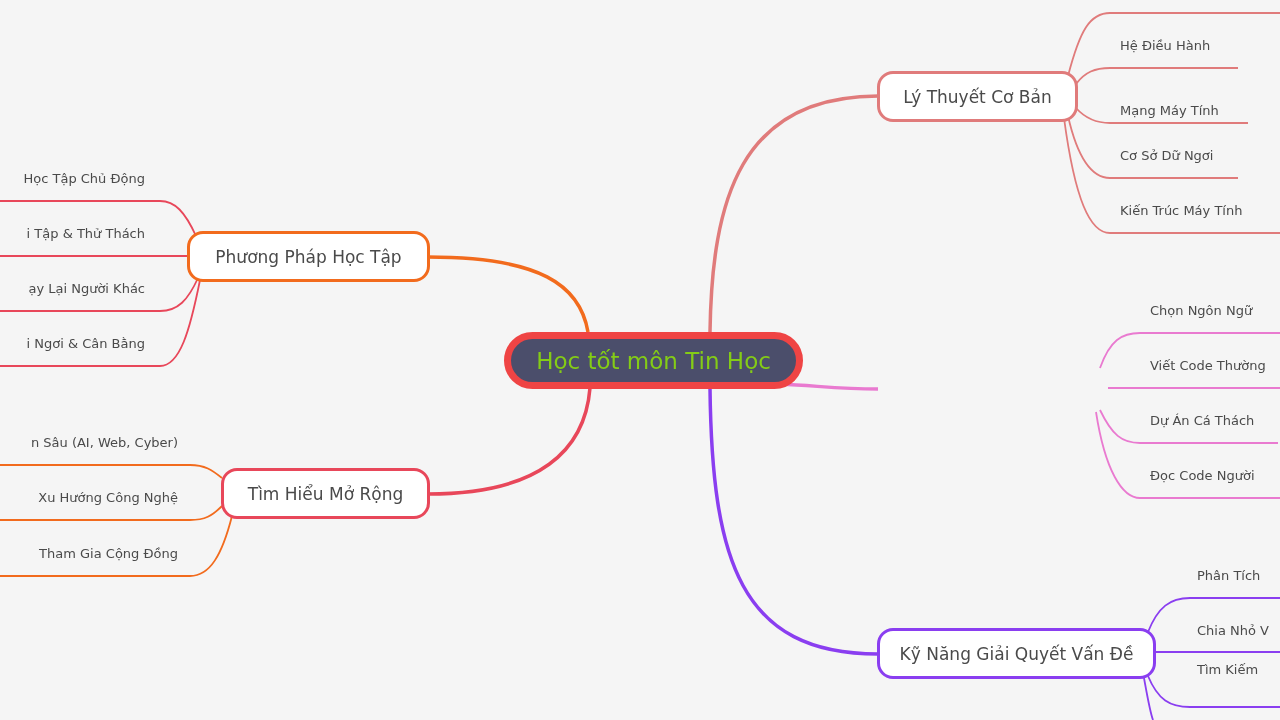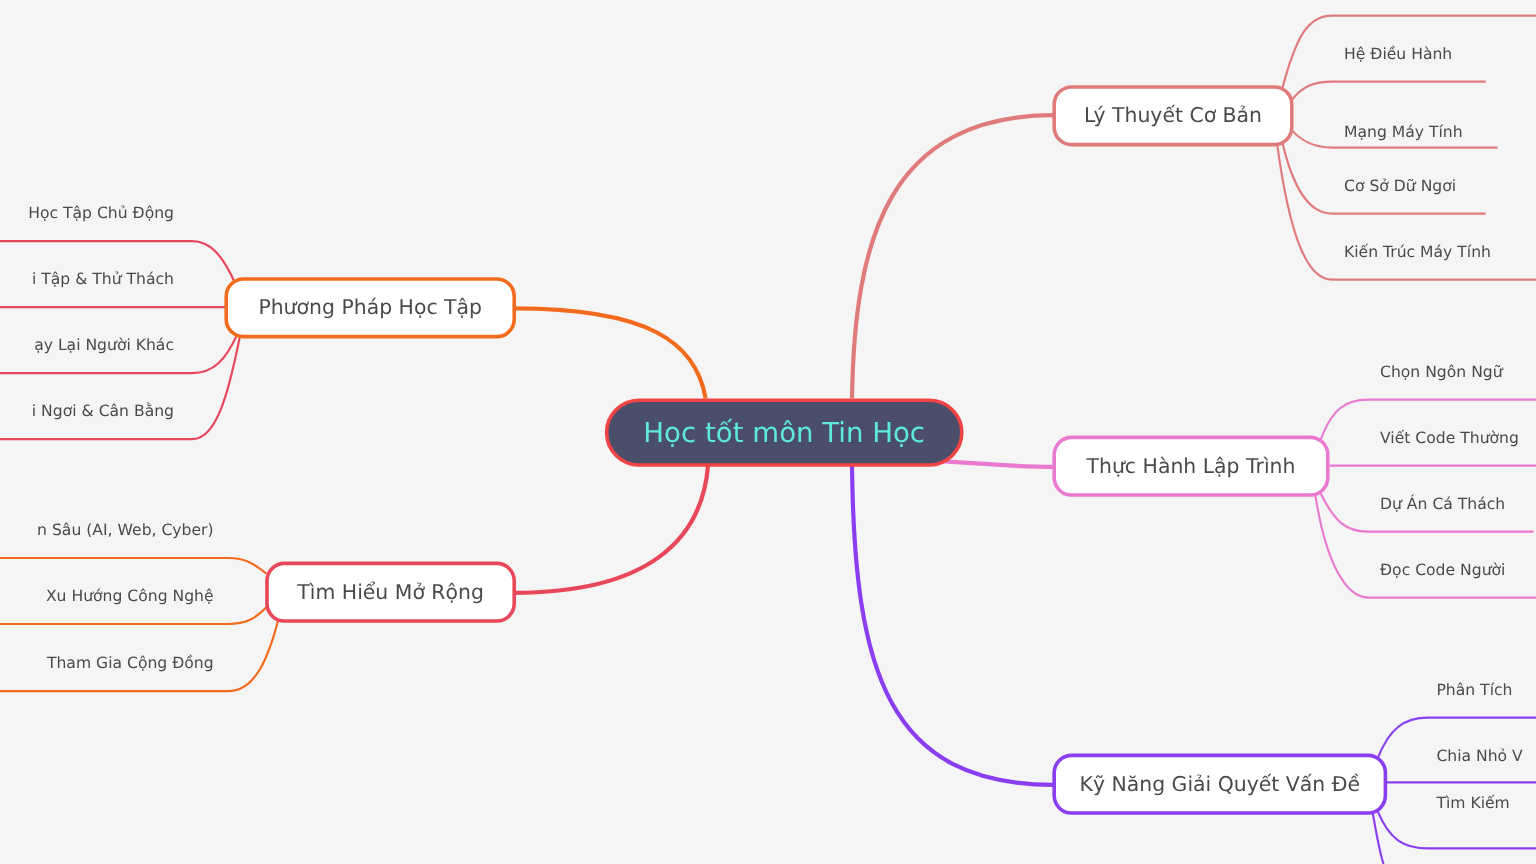--- a/index.html
+++ b/index.html
@@ -14,25 +14,25 @@
     .node {
       position: absolute; box-sizing: border-box;
       background: #ffffff; border-radius: 16px;
       border: 3px solid #84cc16;
       color: #4a4a4a; font-size: 17px;
       display: flex; align-items: center; justify-content: center;
       white-space: nowrap;
     }
     .root {
       position: absolute; box-sizing: border-box;
-      background: #4b4e6b; color: #5eead4;
+      background: #4b4e6b; color: #84cc16;
       border-radius: 30px; font-size: 23px;
       display: flex; align-items: center; justify-content: center;
       white-space: nowrap;
-      border: 3px solid #ef4444;
+      border: 7px solid #ef4444;
     }
     .leaf {
       position: absolute; color: #4a4a4a; font-size: 13px;
       white-space: nowrap; line-height: 22px;
     }
   </style>
 </head>
 <body>
 
 <div id="canvas">
@@ -75,23 +75,20 @@
   </div>
 
   <div class="node" style="left:877px; top:71px; width:201px; height:51px; border-color:#e07b7b;">
     <span>Lý Thuyết Cơ Bản</span>
   </div>
   <div class="leaf" style="left:1120px; top:35px;"><span>Hệ Điều Hành</span></div>
   <div class="leaf" style="left:1120px; top:100px;"><span>Mạng Máy Tính</span></div>
   <div class="leaf" style="left:1120px; top:145px;"><span>Cơ Sở Dữ Ngơi</span></div>
   <div class="leaf" style="left:1120px; top:200px;"><span>Kiến Trúc Máy Tính</span></div>
 
-  <div class="node" style="left:877px; top:363px; width:231px; height:51px; border-color:#e97ad0;">
-    <span>Thực Hành Lập Trình</span>
-  </div>
   <div class="leaf" style="left:1150px; top:300px;"><span>Chọn Ngôn Ngữ</span></div>
   <div class="leaf" style="left:1150px; top:355px;"><span>Viết Code Thường</span></div>
   <div class="leaf" style="left:1150px; top:410px;"><span>Dự Án Cá Thách</span></div>
   <div class="leaf" style="left:1150px; top:465px;"><span>Đọc Code Người</span></div>
 
   <div class="node" style="left:877px; top:628px; width:279px; height:51px; border-color:#8a3ef0;">
     <span>Kỹ Năng Giải Quyết Vấn Đề</span>
   </div>
   <div class="leaf" style="left:1197px; top:565px;"><span>Phân Tích</span></div>
   <div class="leaf" style="left:1197px; top:620px;"><span>Chia Nhỏ V</span></div>

